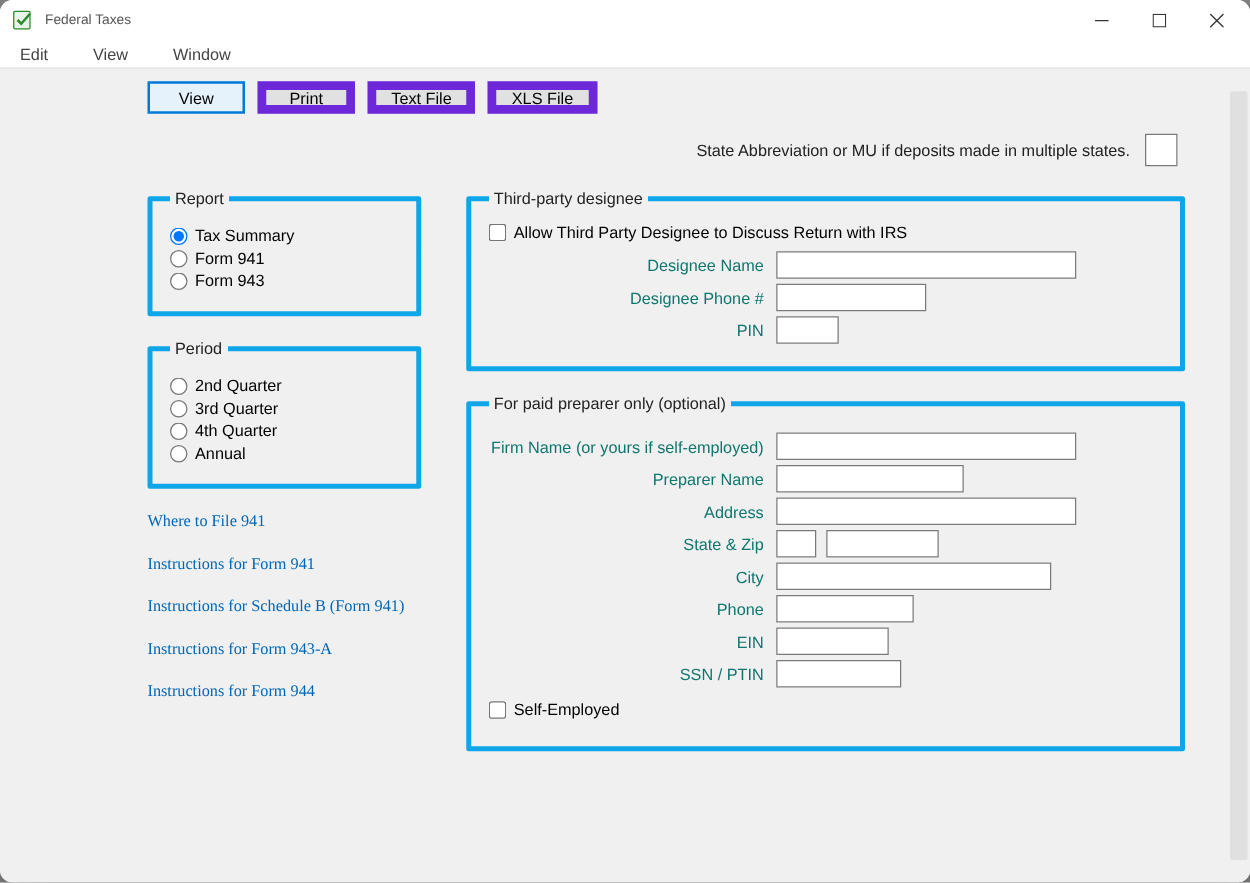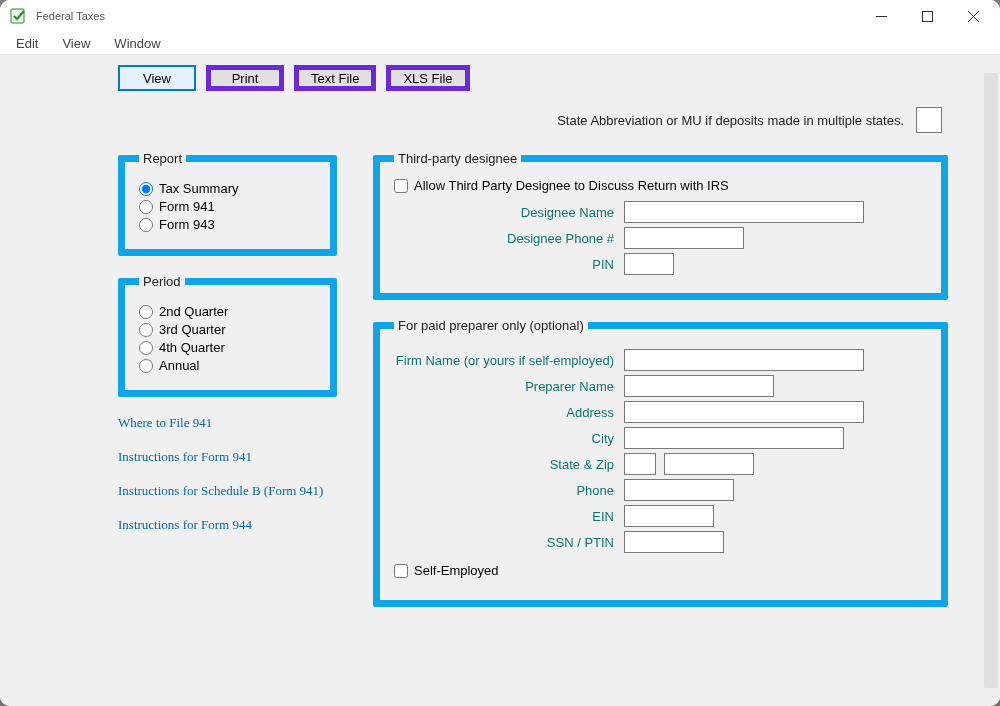--- a/index.html
+++ b/index.html
@@ -51,21 +51,21 @@
     font-size: 12px;
   }
   .win-btn svg { stroke:#333; }
   .menubar {
     height: 22px;
     background: #fff;
     display: flex;
     align-items: center;
     padding: 0 6px;
     color: #444;
-    gap: 4px;
+    gap: 16px;
   }
   .menubar .menu-item {
     padding: 2px 10px;
     font-size: 13px;
   }
   .content-area {
     flex: 1;
     background: #f0f0f0;
     position: relative;
     overflow: hidden;
@@ -93,21 +93,21 @@
   .toolbar-row {
     display: flex;
     gap: 10px;
     padding-left: 118px;
     margin-bottom: 16px;
   }
   .tool-btn {
     min-width: 78px;
     height: 26px;
     background: #e1e1e1;
-    border: 5px solid #6d28d9;
+    border: 7px solid #6d28d9;
     display: flex;
     align-items: center;
     justify-content: center;
     font-size: 13px;
     padding: 0 12px;
   }
   .tool-btn.active {
     background: #e5f1fb;
     border: 2px solid #0078d7;
     height: 26px;
@@ -127,21 +127,21 @@
     background:#fff;
   }
   .main-cols {
     display:flex;
     padding: 0 18px 0 118px;
     gap: 20px;
   }
   .left-col { width: 235px; flex: 0 0 235px; }
   .right-col { flex: 1; }
   fieldset.group {
-    border: 7px solid #0ea5e9;
+    border: 4px solid #0ea5e9;
     border-radius: 2px;
     margin: 0 16px 18px 0;
     padding: 12px 14px 14px 14px;
     position: relative;
   }
   fieldset.group > legend {
     font-size: 13px;
     color: #222;
     padding: 0 4px;
   }
@@ -286,20 +286,21 @@
             <label class="radio-row">
               <input type="radio" name="period" style="">
               <span>Annual</span>
             </label>
           </fieldset>
 
           <div class="links">
             <a href="#">Where to File 941</a>
             <a href="#">Instructions for Form 941</a>
             <a href="#">Instructions for Schedule B (Form 941)</a>
+            <a href="#">Instructions for Form 943-A</a>
             <a href="#">Instructions for Form 944</a>
           </div>
 
         </div>
 
         <div class="right-col">
 
           <fieldset class="group">
             <legend>Third-party designee</legend>
             <label class="check-row">
@@ -328,28 +329,28 @@
             </div>
             <div class="form-row">
               <span class="lbl">Preparer Name</span>
               <input type="text" style="width: 150px;">
             </div>
             <div class="form-row">
               <span class="lbl">Address</span>
               <input type="text" style="width: 240px;">
             </div>
             <div class="form-row">
-              <span class="lbl">City</span>
-              <input type="text" style="width: 220px;">
-            </div>
-            <div class="form-row">
               <span class="lbl">State &amp; Zip</span>
               <input type="text" style="width: 32px;">
               <span style="width:8px"></span>
               <input type="text" style="width: 90px;">
+            </div>
+            <div class="form-row">
+              <span class="lbl">City</span>
+              <input type="text" style="width: 220px;">
             </div>
             <div class="form-row">
               <span class="lbl">Phone</span>
               <input type="text" style="width: 110px;">
             </div>
             <div class="form-row">
               <span class="lbl">EIN</span>
               <input type="text" style="width: 90px;">
             </div>
             <div class="form-row">

